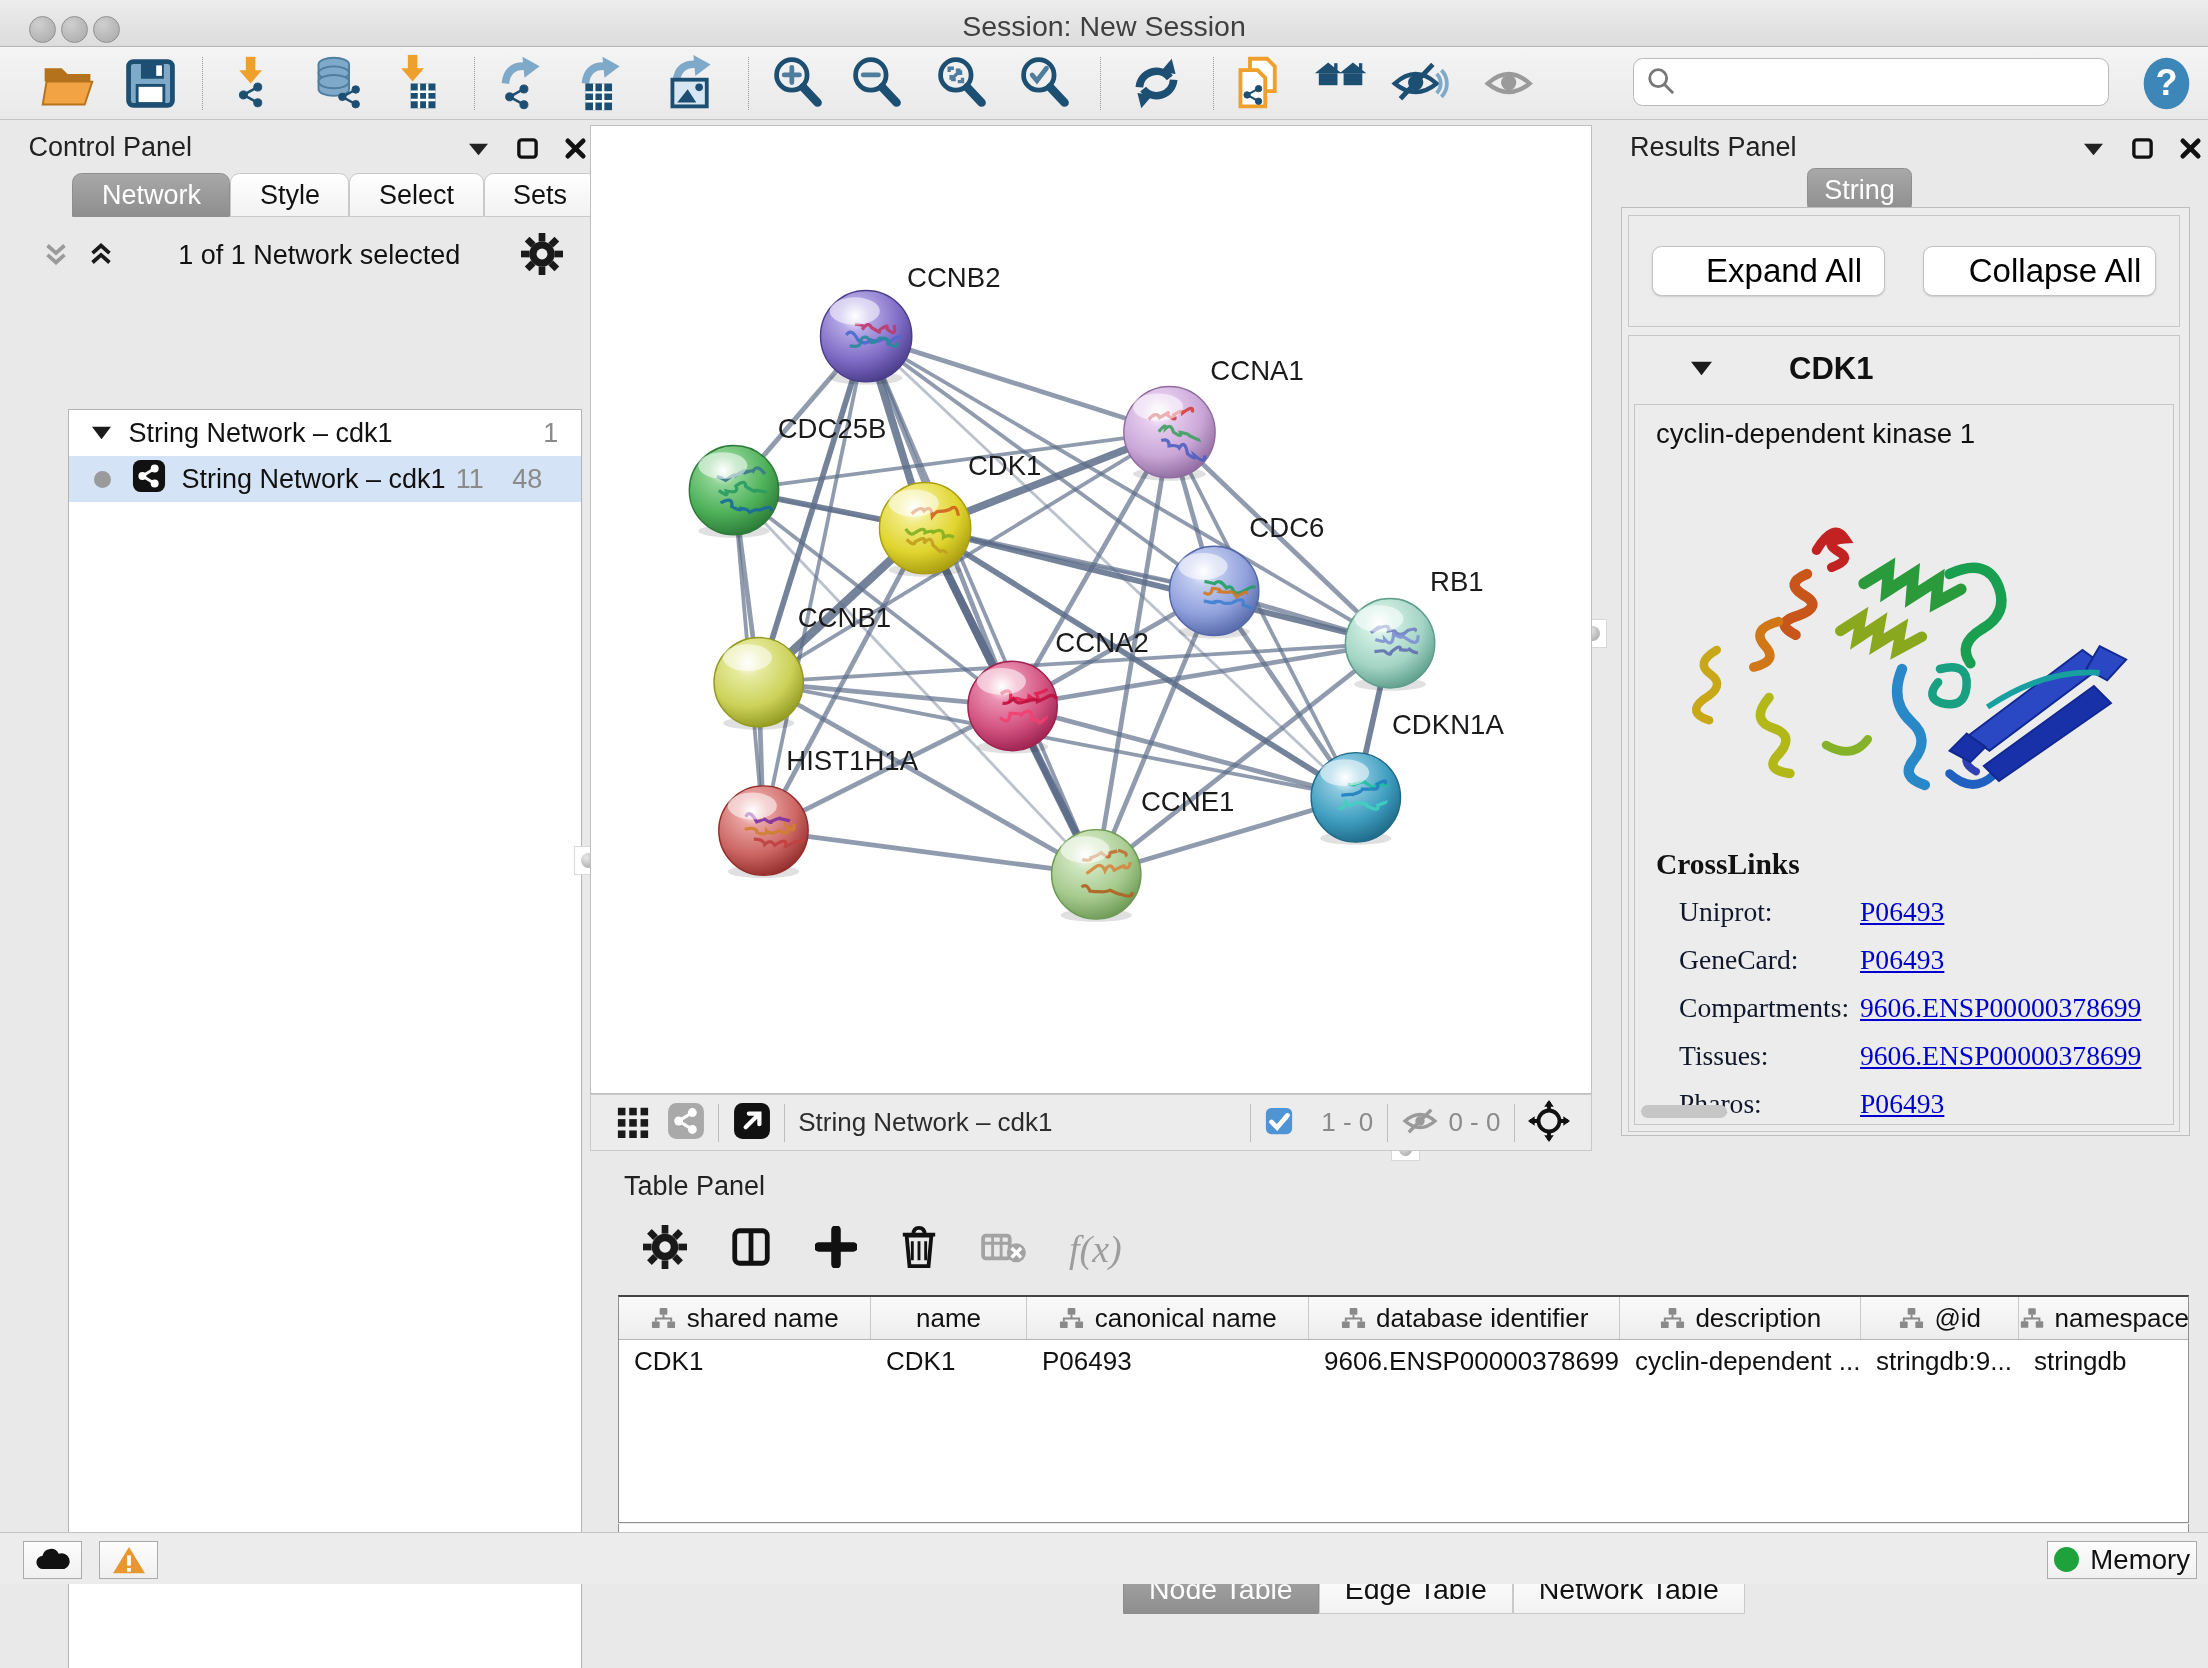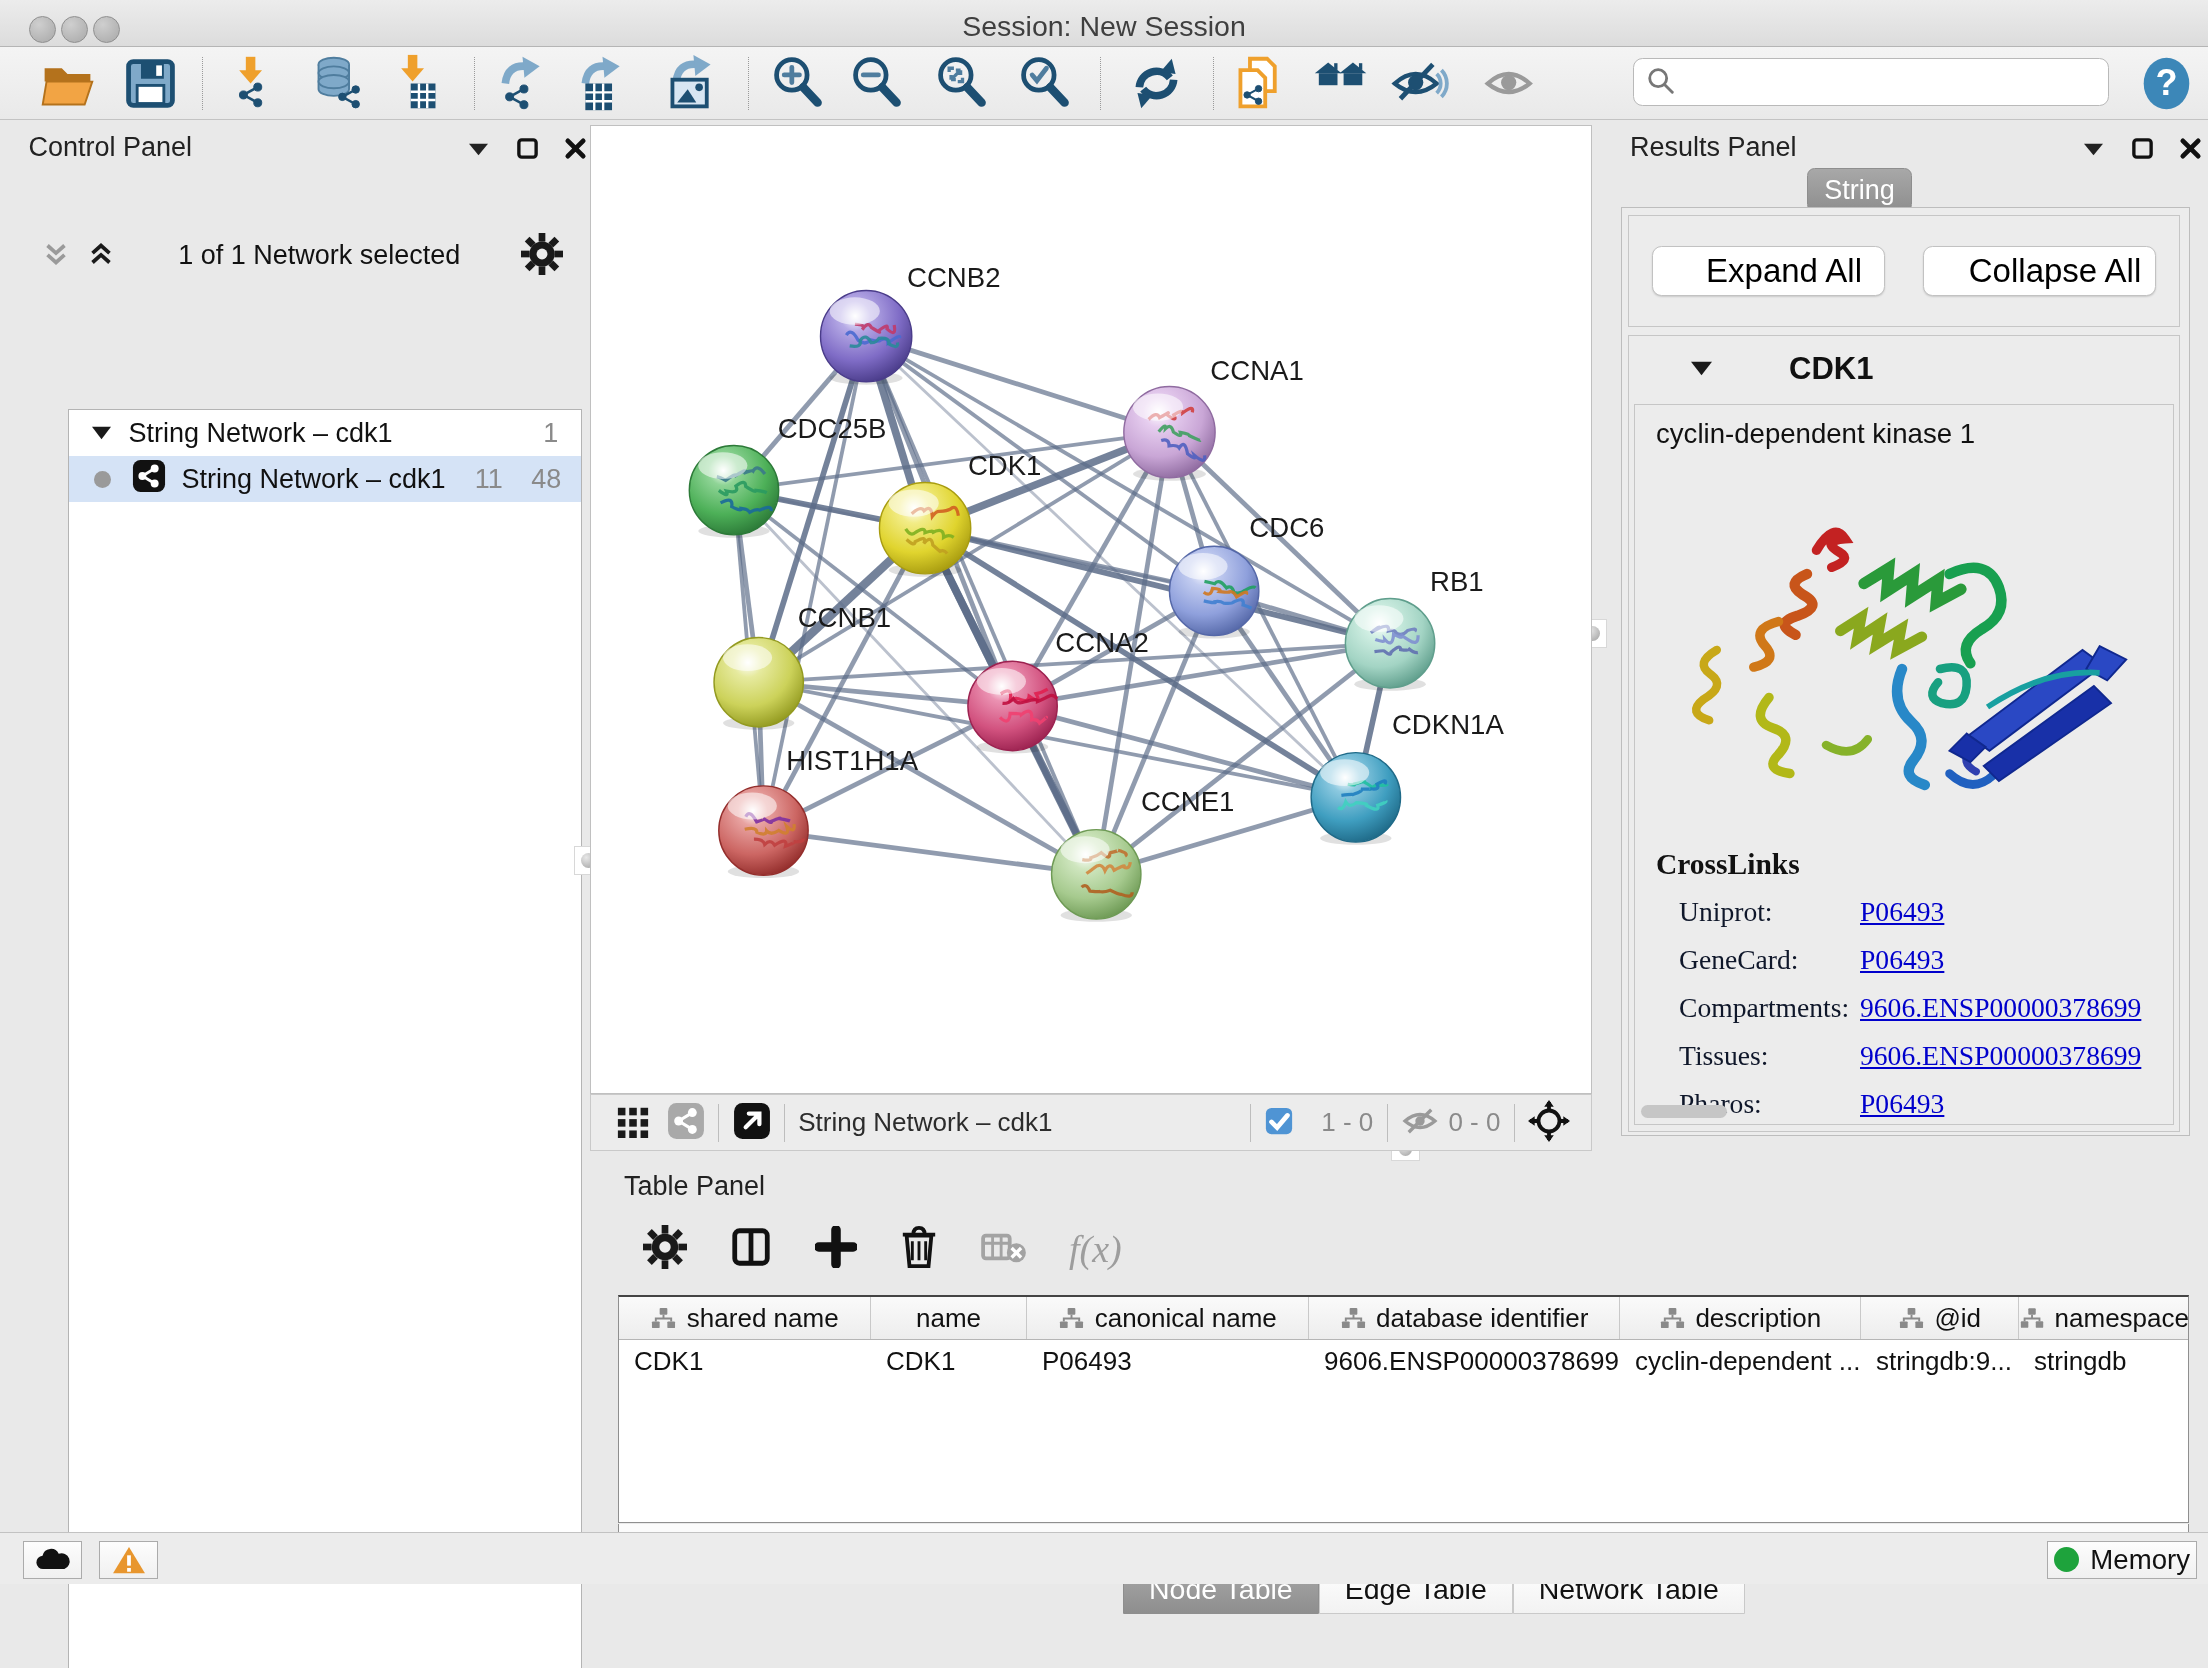--- a/index.html
+++ b/index.html
@@ -260,20 +260,26 @@
     <span><svg width="25" height="19" viewBox="0 0 26 20">
           <polygon points="3,5 23,5 13,17" fill="#222"></polygon>
         </svg></span>
     <span><svg width="23" height="23" viewBox="0 0 24 24">
           <rect x="3" y="3" width="18" height="18" rx="3" fill="none" stroke="#111" stroke-width="3.5"></rect>
         </svg></span>
     <span><svg width="23" height="23" viewBox="0 0 24 24">
           <path d="M4 4 L20 20 M20 4 L4 20" stroke="#111" stroke-width="5" stroke-linecap="round"></path>
         </svg></span>
   </div>
+  <div id="cp-tabs" class="abs" style="left:61px;top:49px;display:flex">
+      <div class="tabbtn sel" style="padding: 0px 28.5px; border-radius: 9.5px 9.5px 0px 0px;">Network</div>
+      <div class="tabbtn" style="padding: 0px 28.5px; border-radius: 9.5px 9.5px 0px 0px;">Style</div>
+      <div class="tabbtn" style="padding: 0px 28.5px; border-radius: 9.5px 9.5px 0px 0px;">Select</div>
+      <div class="tabbtn" style="padding: 0px 28.5px; border-radius: 9.5px 9.5px 0px 0px;">Sets</div>
+    </div>
   <div class="abs" style="left:19px;top:107px;width:533px;height:49px;display:flex;align-items:center;">
     <span style="margin-left:9.5px"><svg width="32" height="32" viewBox="0 0 34 34">
           <path d="M8 8 l9 8 9-8 M8 18 l9 8 9-8" fill="none" stroke="#9a9a9a" stroke-width="4"></path>
         </svg></span>
     <span style="margin-left:13.3px"><svg width="32" height="32" viewBox="0 0 34 34">
           <path d="M8 16 l9-8 9 8 M8 26 l9-8 9 8" fill="none" stroke="#1a1a1a" stroke-width="4"></path>
         </svg></span>
     <span style="flex:1;text-align:center;font-size:27px;color:#111">1 of 1 Network selected</span>
     <span id="cp-gear"><svg width="42" height="42" viewBox="-22 -22 44 44">
           <g>
@@ -302,21 +308,21 @@
       <span style="margin-left:25px;width:17px;height:17px;border-radius:50%;background:#9a9a9a"></span>
       <span style="margin-left:21px"><svg width="34" height="34" viewBox="0 0 36 36">
             <rect x="1" y="1" width="34" height="34" rx="8" fill="#111"></rect>
             <circle cx="24" cy="10" r="4.2" fill="#fff"></circle>
             <circle cx="11" cy="18" r="4.2" fill="#fff"></circle>
             <circle cx="24" cy="26" r="4.2" fill="#fff"></circle>
             <path d="M11 18 L24 10 M11 18 L24 26" stroke="#fff" stroke-width="3"></path>
           </svg></span>
       <span style="margin-left:15px">String Network – cdk1</span>
       <span class="cnt" style="margin-left:auto">11</span>
-      <span class="cnt" style="margin-left:28.5px;margin-right:20px">48</span>
+      <span class="cnt" style="margin-left:28.5px;margin-right:39px">48</span>
     </div>
   </div>
 </div>
 
 <div class="handle abs" style="left:574px;top:846px">
     <i></i>
   </div>
 <div class="handle abs" style="left:1578px;top:619px">
     <i></i>
   </div>

